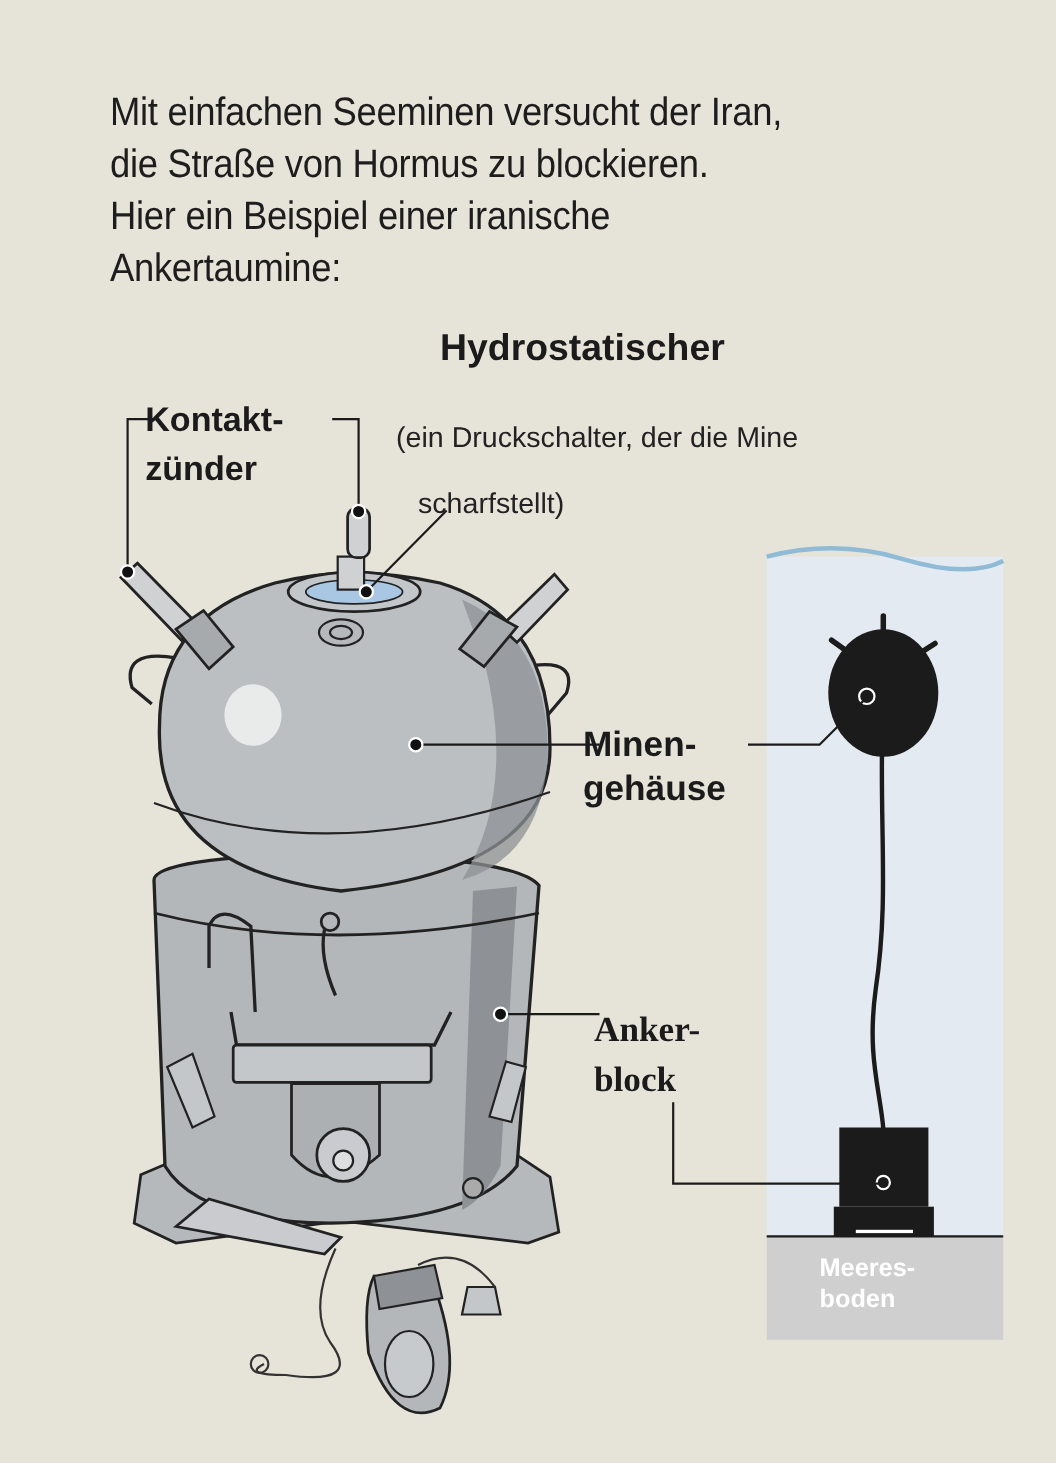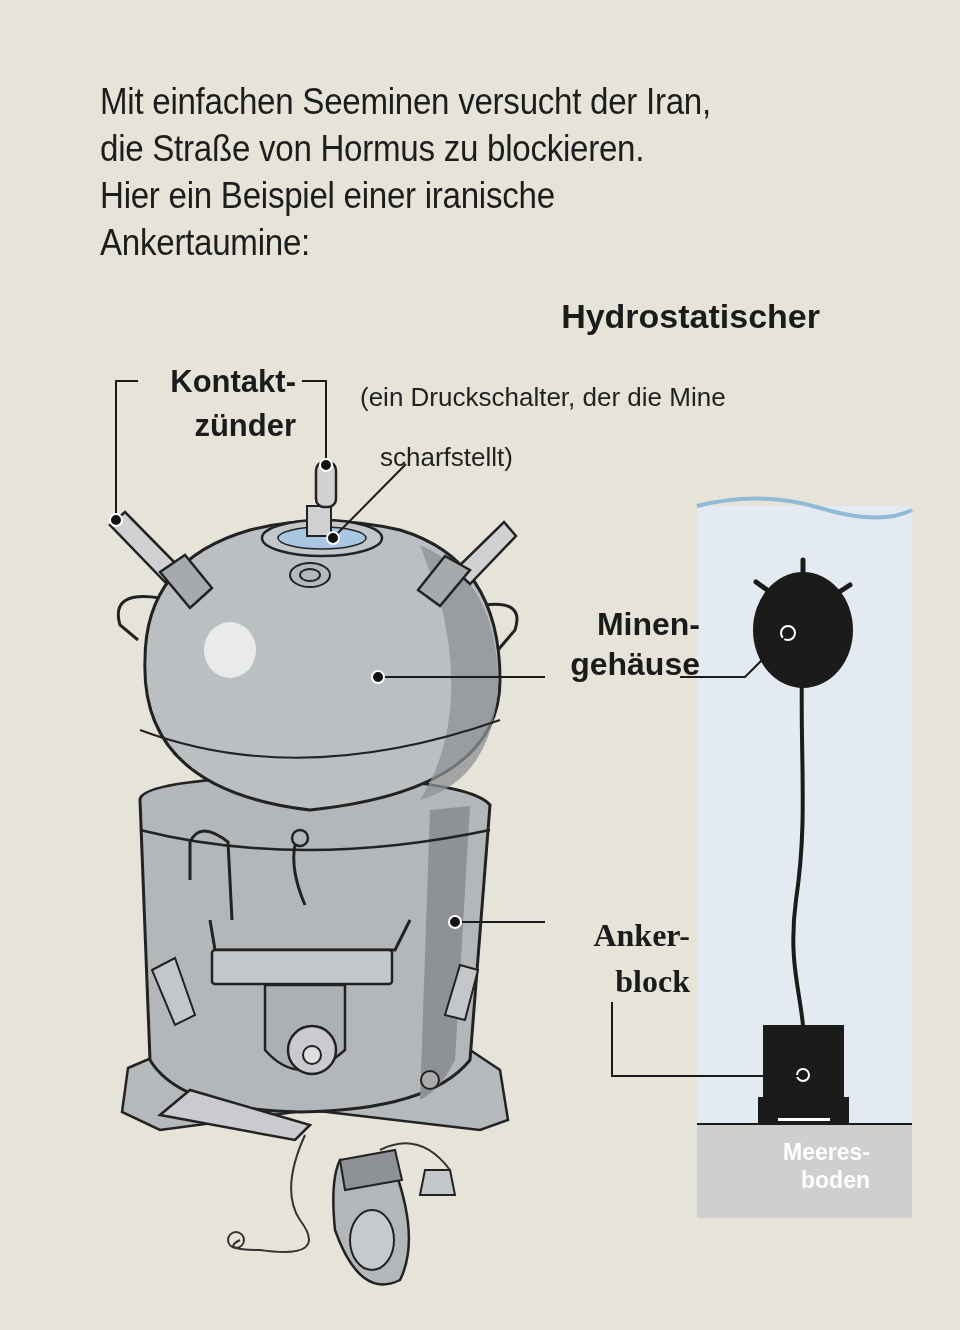--- a/index.html
+++ b/index.html
@@ -1,26 +1,26 @@
 <!DOCTYPE html>
 <html><head>
 <meta charset="utf-8">
 <style>
   html, body { margin:0; padding:0; }
   body { width:960px; height:1330px; background:#e6e3d8; position:relative; overflow:hidden;
          font-family:"Liberation Sans", sans-serif; color:#1c1c1c; }
   .intro { position:absolute; left:100px; top:78px; width:820px; font-size:36px; line-height:47px;
            letter-spacing:-0.3px; color:#1d1d1d; transform:scaleX(0.92); transform-origin:left top; }
   .intro div { white-space:nowrap; }
-  .lbl { position:absolute; font-weight:bold; color:#1b1b1b; text-align:right; white-space:nowrap; }
+  .lbl { position:absolute; font-weight:bold; color:#1b1b1b; text-align:left; white-space:nowrap; }
   .lbl-kontakt { left:132px; top:360px; width:164px; font-size:31px; line-height:44px; }
   .lbl-hydro { left:400px; top:292px; width:420px; font-size:34px; line-height:48px; }
   .hydro-sub { position:absolute; left:360px; top:380px; width:510px; text-align:left;
                font-size:26px; line-height:34px; color:#222; white-space:nowrap; }
-  .lbl-minen { left:530px; top:604px; width:170px; font-size:32px; line-height:40px; }
+  .lbl-minen { left:530px; top:656px; width:170px; font-size:32px; line-height:40px; }
   .lbl-anker { left:540px; top:912px; width:150px; font-size:32px; line-height:46px;font-family:Liberation Serif, serif; }
   .lbl-meeres { left:745px; top:1138px; width:125px; font-size:23px; line-height:28px; color:#ffffff; }
   svg { position:absolute; left:0; top:0; }
 </style>
 </head>
 <body>
 
 <div class="intro">
   <div>Mit einfachen Seeminen versucht der Iran,</div>
   <div>die Straße von Hormus zu blockieren.</div>

